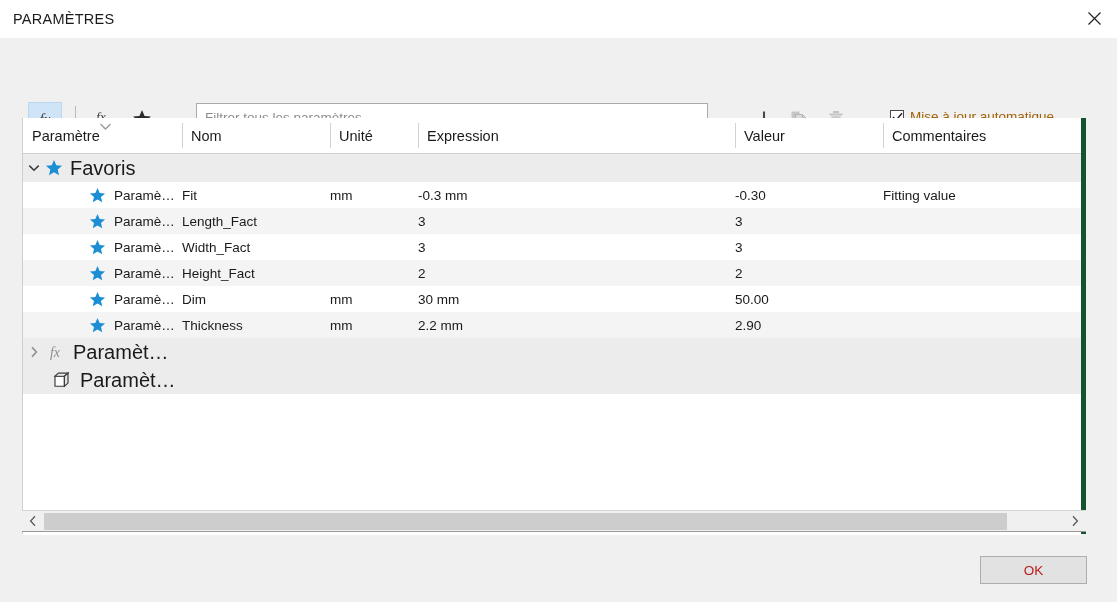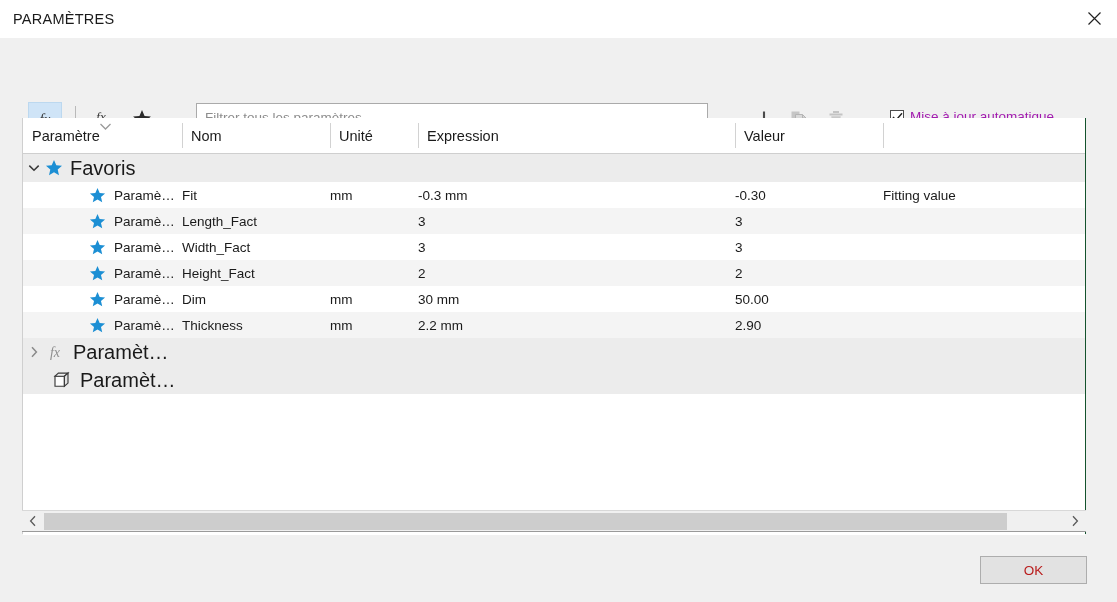--- a/index.html
+++ b/index.html
@@ -52,27 +52,27 @@
     padding:0 8px;font-family:inherit;font-size:13.5px;color:#222;outline:none;
   }
   .filter-input::placeholder{color:#8d8d8d;}
 
   .auto-update{position:absolute;left:890px;top:71px;display:flex;align-items:center;cursor:default;}
   .cbx{
     width:14px;height:14px;box-sizing:border-box;background:#fff;border:1px solid #4b4b4b;
     display:flex;align-items:center;justify-content:center;margin-right:6px;flex:0 0 auto;
   }
   .cbx svg{display:block;}
-  .auto-update-label{font-size:13.5px;color:#a21caf;white-space:nowrap;}
+  .auto-update-label{font-size:13.5px;color:#a16207;white-space:nowrap;}
 
   
   .panel{
     position:absolute;left:22px;top:118px;width:1064px;height:416px;
     background:#ffffff;box-sizing:border-box;
-    border-left:1px solid #cfcfcf;border-right:1px solid #14532d;
+    border-left:1px solid #cfcfcf;border-right:5px solid #14532d;
   }
   .thead{
     position:relative;height:35px;background:#ffffff;border-bottom:1px solid #cfcfcf;
   }
   .th{
     position:absolute;top:0;height:35px;display:flex;align-items:center;
     font-size:14.5px;color:#1a1a1a;padding-left:9px;box-sizing:border-box;
     cursor:default;
   }
   .th-div{position:absolute;top:5px;height:25px;width:1px;background:#d2d2d2;}
@@ -219,20 +219,23 @@
       <div class="th" style="left:395px;width:317px;">
         <span>Expression</span>
       </div>
       <div class="th-div" style="left:712px;"></div>
 
       <div class="th" style="left:712px;width:148px;">
         <span>Valeur</span>
       </div>
       <div class="th-div" style="left:860px;"></div>
 
+      <div class="th" style="left:860px;width:204px;">
+        <span>Commentaires</span>
+      </div>
     </div>
 
     <div class="tbody">
 
       <div class="row grouprow">
         <span class="twisty">
           <svg width="12" height="8" viewBox="0 0 12 8">
             <path d="M1.3 1.6 L6 6.2 L10.7 1.6" stroke="#3a3a3a" stroke-width="1.5" fill="none"></path>
           </svg>
         </span>

